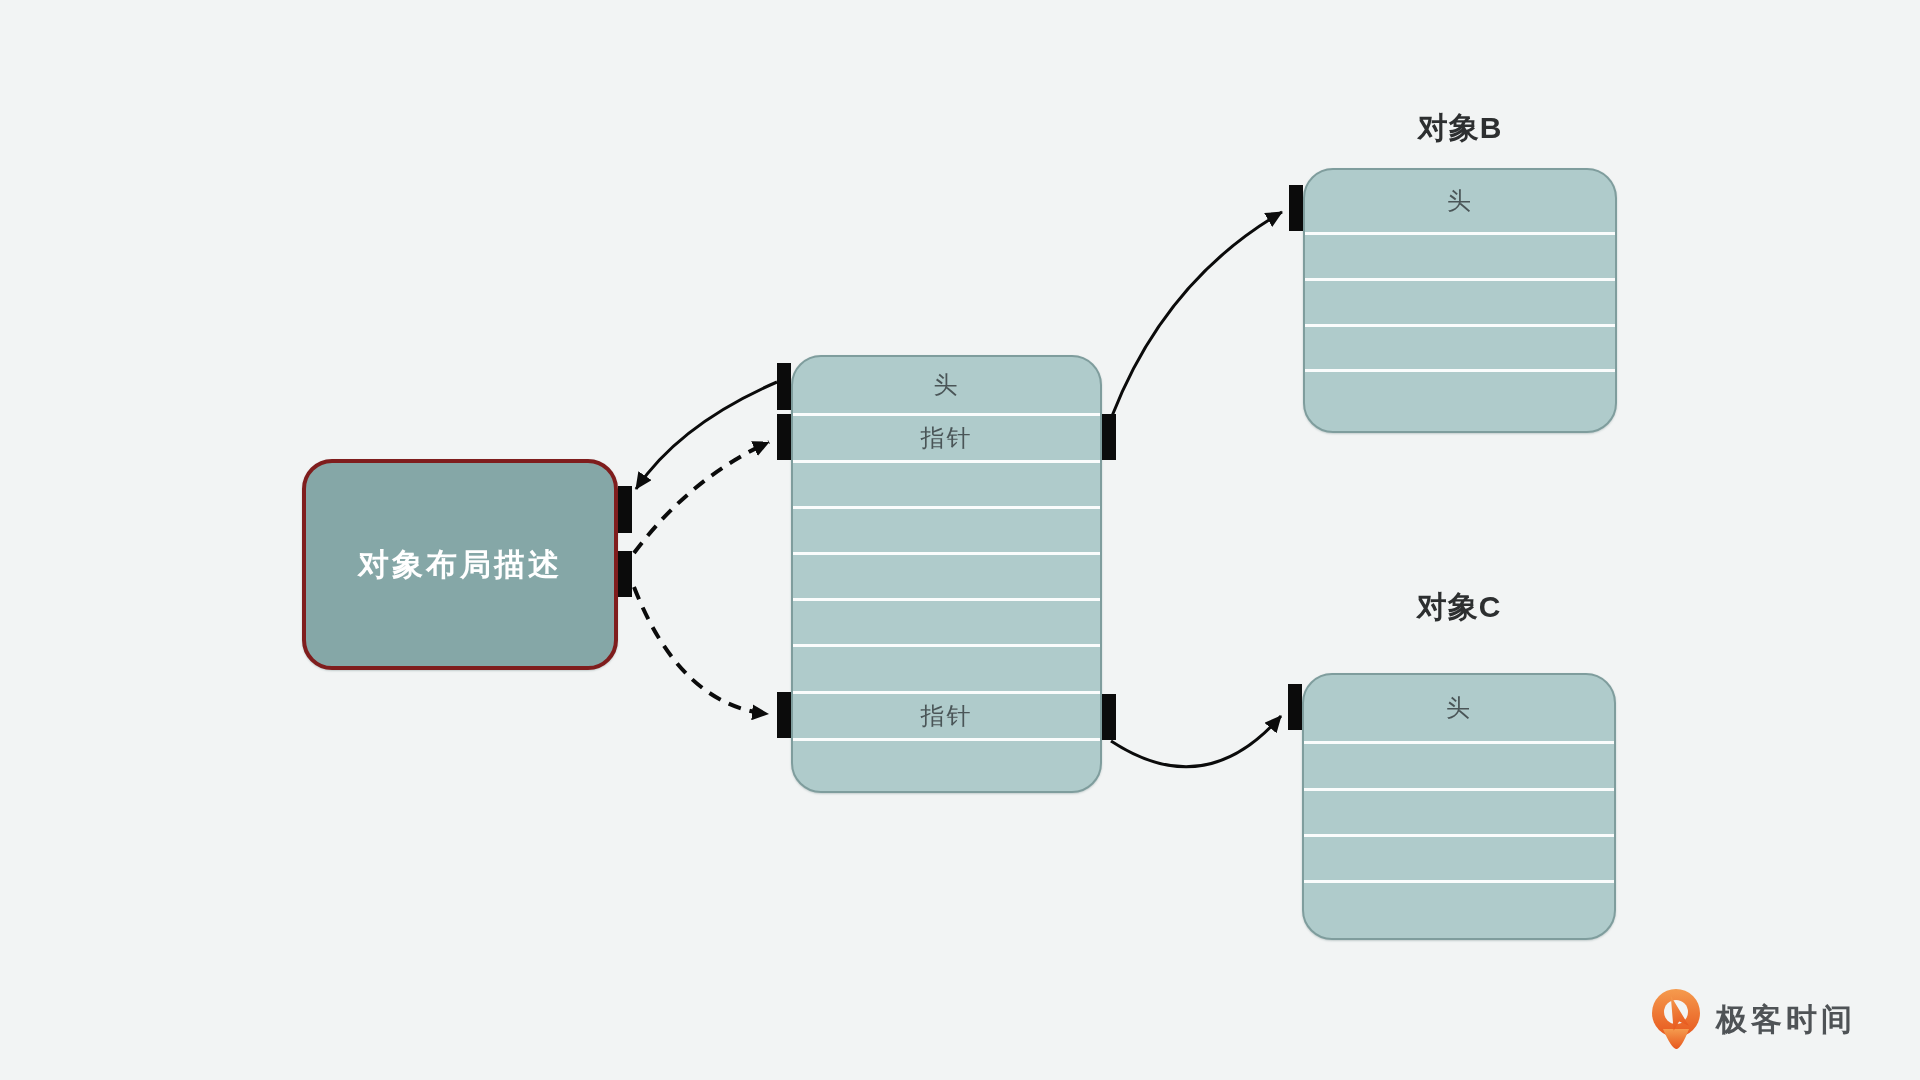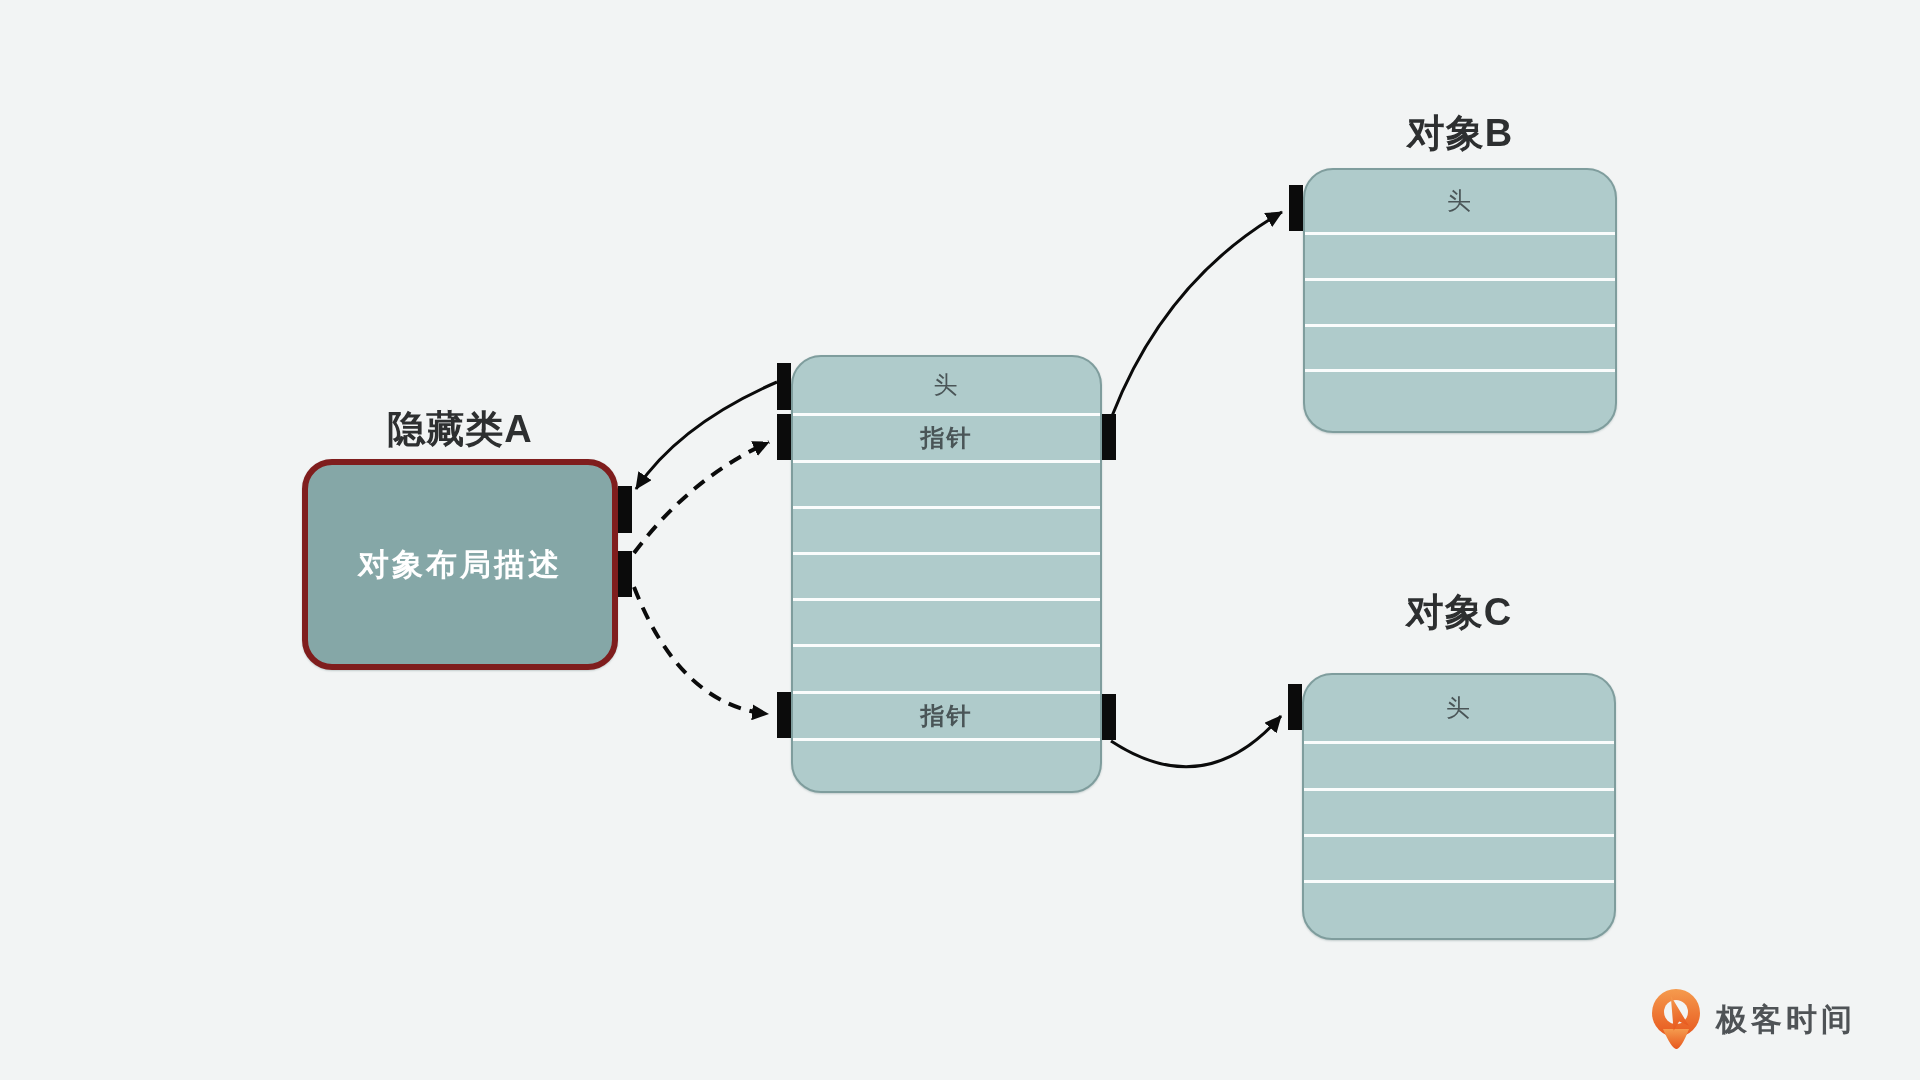--- a/index.html
+++ b/index.html
@@ -1,34 +1,34 @@
 <!DOCTYPE html>
 <html><head>
 <meta charset="utf-8">
 <style>
   * { margin:0; padding:0; box-sizing:border-box; }
   html,body { width:1920px; height:1080px; }
   body { background:#f2f4f4; font-family:"Liberation Sans","DejaVu Sans",sans-serif; }
   .canvas { position:relative; width:1920px; height:1080px; background:#f2f4f4; overflow:hidden; }
 
-  .node-title { position:absolute; text-align:center; font-size:38px; font-weight:bold;
+  .node-title { position:absolute; text-align:center; font-size:30px; font-weight:bold;
                 color:#2d2f30; letter-spacing:1px; }
 
   .box { position:absolute; border-radius:30px; }
   .box.light { background:#afcbcb; border:2px solid #7f9d9d; overflow:hidden;
                box-shadow:0 1px 2px rgba(60,90,90,.25); }
-  .box.dark  { background:#85a7a7; border:6px solid #7f1d1d; display:flex;
+  .box.dark  { background:#85a7a7; border:4px solid #7f1d1d; display:flex;
                align-items:center; justify-content:center;
                box-shadow:0 1px 2px rgba(60,90,90,.25); }
   .dark-label { color:#ffffff; font-size:31px; font-weight:bold; letter-spacing:3px; }
 
   .rows { display:flex; flex-direction:column; width:100%; height:100%; }
   .row  { display:flex; align-items:center; justify-content:center;
           font-size:24px; color:#4a5557; letter-spacing:2px; }
-  .row + .row { border-top:3px solid #fafcfc;font-weight:bold; }
+  .row + .row { border-top:3px solid #fafcfc; }
 
   .port { position:absolute; width:14px; background:#0b0b0b; }
 
   svg.arrows { position:absolute; left:0; top:0; width:1920px; height:1080px;
                pointer-events:none; }
   .edge { fill:none; stroke:#0b0b0b; }
   .edge.solid  { stroke-width:3; }
   .edge.dashed { stroke-width:4; stroke-dasharray:13 9; }
 
   .logo { position:absolute; left:1650px; top:988px; display:flex;
@@ -46,21 +46,20 @@
         <path d="M0,0 L17,8 L0,16 Z" fill="#0b0b0b"></path>
       </marker>
     </defs>
     <path class="edge solid" d="M 777 382 Q 680 424 636 489" marker-end="url(#ah)"></path>
     <path class="edge dashed" d="M 634 553 Q 690 478 769 442" marker-end="url(#ah)"></path>
     <path class="edge dashed" d="M 634 587 Q 680 705 768 714" marker-end="url(#ah)"></path>
     <path class="edge solid" d="M 1112 416 Q 1165 280 1282 212" marker-end="url(#ah)"></path>
     <path class="edge solid" d="M 1111 741 Q 1205 803 1281 716" marker-end="url(#ah)"></path>
   </svg>
 
-  <div class="node-title" style="left:302px; top:404px; width:316px;">隐藏类A</div>
   <div class="box dark" style="left:302px; top:459px; width:316px; height:211px;">
     <span class="dark-label">对象布局描述</span>
   </div>
 
   <div class="box light" style="left:791px; top:355px; width:311px; height:438px;">
     <div class="rows">
         <div class="row" style="height: 56px;">
           <span>头</span>
         </div>
         <div class="row" style="height: 47px;">

